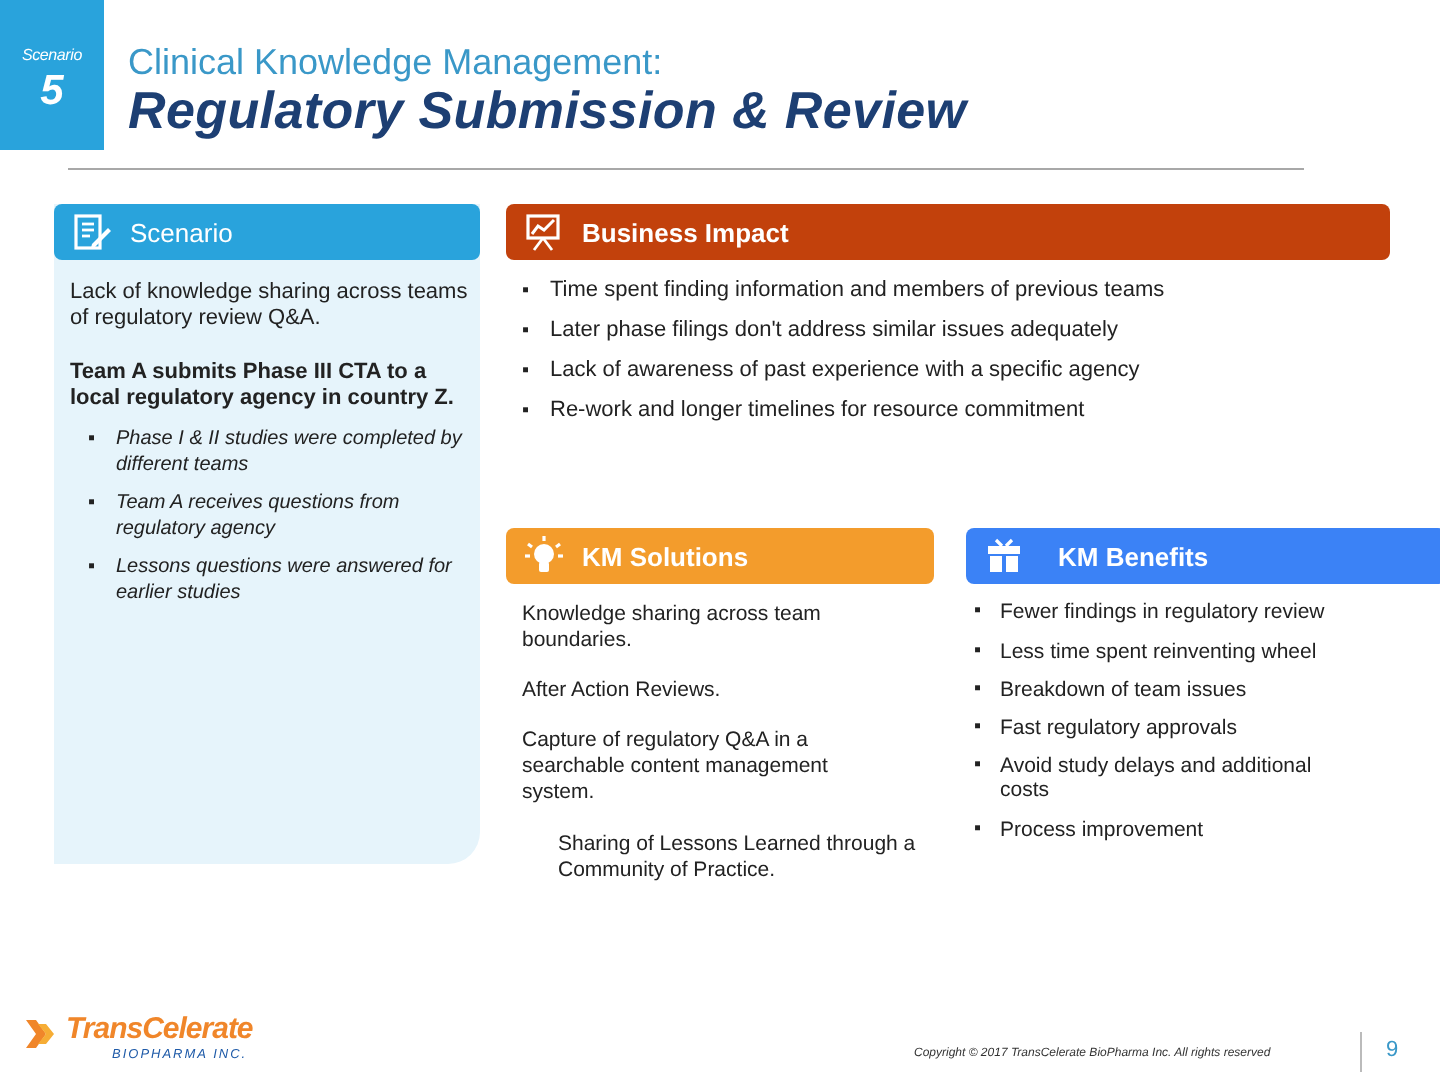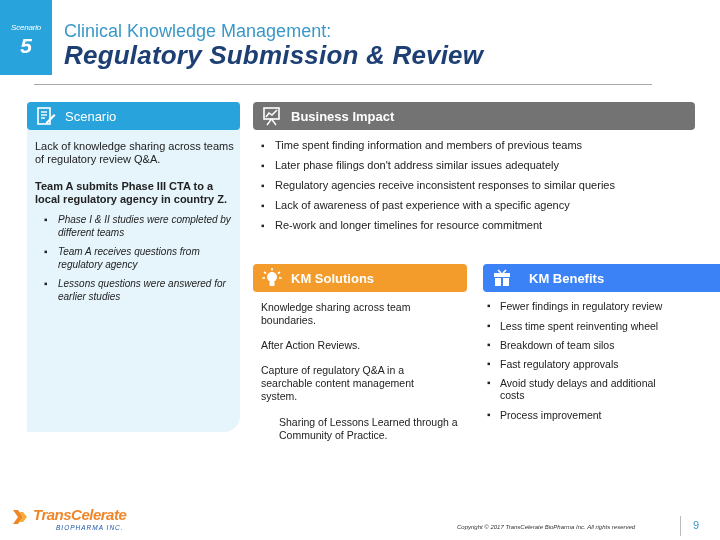--- a/index.html
+++ b/index.html
@@ -23,21 +23,21 @@
     position: absolute; left: 27px; top: 102px; width: 213px; height: 330px;
     background: #e6f4fb; border-bottom-right-radius: 16px;
   }
   .panel-header {
     position: absolute; height: 28px; border-radius: 4px;
     color: #fff; font-weight: bold; font-size: 13px;
     display: flex; align-items: center;
   }
   .panel-header .ico { width: 22px; height: 22px; margin-left: 8px; margin-right: 8px; display: flex; align-items: center; justify-content: center; }
   .hdr-scenario { left: 27px; top: 102px; width: 213px; background: #29a3dc; font-weight: normal; }
-  .hdr-business { left: 253px; top: 102px; width: 442px; background: #737373; }
+  .hdr-business { left: 253px; top: 102px; width: 442px; background: #c2410c; }
   .hdr-solutions { left: 253px; top: 264px; width: 214px; background: #f39c2c; }
   .hdr-benefits { left: 483px; top: 264px; width: 240px; background: #3b82f6; }
 
   .sc-text { position: absolute; left: 35px; font-size: 11px; line-height: 13px; color: #222; width: 205px; }
   .sc-bullets { position: absolute; left: 44px; top: 213px; width: 196px; list-style: none; }
   .sc-bullets li { position: relative; font-size: 10px; font-style: italic; line-height: 13px; padding-left: 14px; margin-bottom: 6px; color: #222; }
   .sc-bullets li::before { content: "\25AA"; position: absolute; left: 0; top: 0; font-style: normal; font-size: 10px; }
 
   .bi-list { position: absolute; left: 261px; top: 139px; width: 430px; list-style: none; }
   .bi-list li { position: relative; font-size: 11px; line-height: 13px; padding-left: 14px; height: 20px; color: #222; }
@@ -98,21 +98,20 @@
       <polyline points="4,11 7,7 10,9 15,4" fill="none" stroke="#fff" stroke-width="1.5"></polyline>
       <line x1="9.5" y1="13" x2="5" y2="19" stroke="#fff" stroke-width="1.4"></line>
       <line x1="9.5" y1="13" x2="14" y2="19" stroke="#fff" stroke-width="1.4"></line>
     </svg>
   </span>
   <span>Business Impact</span>
 </div>
 <ul class="bi-list">
   <li>Time spent finding information and members of previous teams</li>
   <li>Later phase filings don't address similar issues adequately</li>
-  <li>Regulatory agencies receive inconsistent responses to similar queries</li>
   <li>Lack of awareness of past experience with a specific agency</li>
   <li>Re-work and longer timelines for resource commitment</li>
 </ul>
 
 <div class="panel-header hdr-solutions">
   <span class="ico">
     <svg width="22" height="22" viewBox="0 0 22 22">
       <circle cx="11" cy="10" r="5" fill="#fff"></circle>
       <rect x="8.5" y="14" width="5" height="5" rx="1" fill="#fff"></rect>
       <line x1="11" y1="1" x2="11" y2="3.5" stroke="#fff" stroke-width="1.6"></line>
@@ -136,21 +135,21 @@
       <rect x="2" y="5" width="16" height="4" fill="#fff"></rect>
       <rect x="3" y="10" width="6" height="8" fill="#fff"></rect>
       <rect x="11" y="10" width="6" height="8" fill="#fff"></rect>
     </svg>
   </span>
   <span style="margin-left:8px;">KM Benefits</span>
 </div>
 <ul class="ben-list">
   <li style="margin-bottom:8px;">Fewer findings in regulatory review</li>
   <li style="margin-bottom:7px;">Less time spent reinventing wheel</li>
-  <li style="margin-bottom:7px;">Breakdown of team silos</li>
+  <li style="margin-bottom:7px;">Breakdown of team issues</li>
   <li style="margin-bottom:7px;">Fast regulatory approvals</li>
   <li style="margin-bottom:8px; width:185px;">Avoid study delays and additional costs</li>
   <li>Process improvement</li>
 </ul>
 
 <div class="logo">
   <span class="chev">
     <svg width="18" height="18" viewBox="0 0 18 18">
       <polygon points="1,2 6,2 11,9 6,16 1,16 6,9" fill="#f0862a"></polygon>
       <polygon points="7,4 11,4 15,9 11,14 7,14 11,9" fill="#f6ad35"></polygon>

